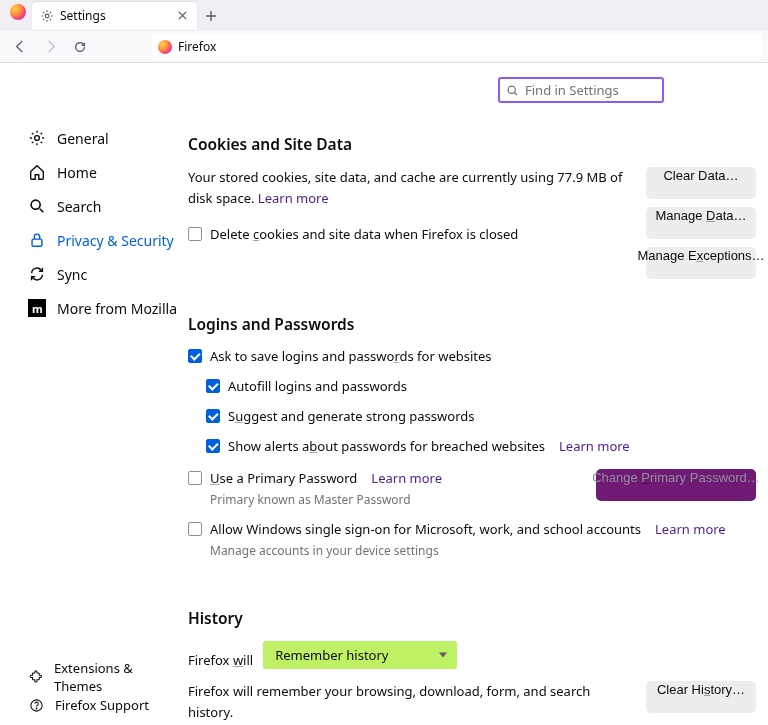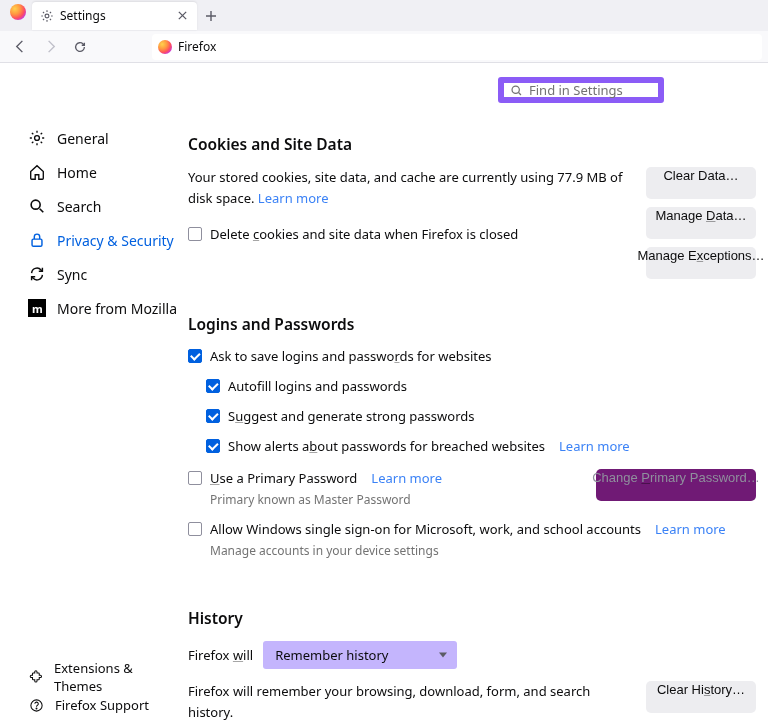--- a/index.html
+++ b/index.html
@@ -115,39 +115,39 @@
   }
   
   .main {
     flex:1;
     padding: 14px 12px 0 8px;
     overflow:hidden;
   }
   .search-wrap { display:flex; justify-content:flex-end; margin-bottom:30px; padding-right:92px;}
   .search-box {
     width:166px; height:26px;
-    border:6px solid #8b5cf6;
+    border:2px solid #8b5cf6;
     border-radius:3px;
     display:flex; align-items:center;
     padding:0 6px; gap:6px;
     color:#737373; font-size:13px;
   }
   .search-box svg { color:#737373; }
   .section { margin-bottom:34px; }
   .sec-head {
     font-size:15.5px; font-weight:600; margin-bottom:12px;
   }
   .row {
     display:flex;
     align-items:flex-start;
   }
   .row-left { flex:1; padding-right:12px; }
   .row-right { width:110px; display:flex; flex-direction:column; gap:8px; }
   .desc { font-size:13px; color:#0c0c0d; line-height:1.6; display:inline; }
-  .link { color:#3b82f6; cursor:pointer; }
+  .link { color:#4c1d95; cursor:pointer; }
   .btn {
     height:28px;
     min-width:104px;
     padding:16px 10px;
     background:#ededf0;
     border:none;
     border-radius:5px;
     font-size:13px;
     color:#0c0c0d;
     cursor:pointer;
@@ -172,40 +172,40 @@
     background:#0060df; border-color:#0060df;
   }
   .chk.checked::after {
     content:""; width:4px;height:7px;
     border:solid #fff; border-width:0 2px 2px 0;
     transform:rotate(45deg) translate(-0.5px,-1px);
   }
   .hint { font-size:12px; color:#737373; margin-left:22px; margin-top:4px;}
   .select {
     height:28px;
-    background:#c4b5fd;
+    background:#bef264;
     border:none;
     border-radius:3px;
     padding:0 28px 0 12px;
     font-size:13px;
     display:inline-flex; align-items:center;
     position:relative;
     min-width:194px;
     cursor:pointer;
   }
   .select::after {
     content:"";
     position:absolute; right:10px; top:50%;
     width:0;height:0;
     border-left:4px solid transparent;
     border-right:4px solid transparent;
     border-top:5px solid #5b5b66;
     transform:translateY(-50%);
   }
-  .hist-line {display:flex;align-items:center;gap:10px;font-size:13px;margin-bottom:12px;}
+  .hist-line {display:flex;align-items:flex-end;gap:10px;font-size:13px;margin-bottom:12px;}
   u { text-decoration: underline; text-decoration-color: rgba(0,0,0,0.35); text-underline-offset:1px;}
 </style>
 </head>
 <body>
 
 <div class="tabstrip">
   <div class="ff-logo"></div>
   <div class="tab">
     <span class="gear">
       <svg viewBox="0 0 16 16" width="14" height="14" fill="none" stroke="currentColor" stroke-width="1.3">

